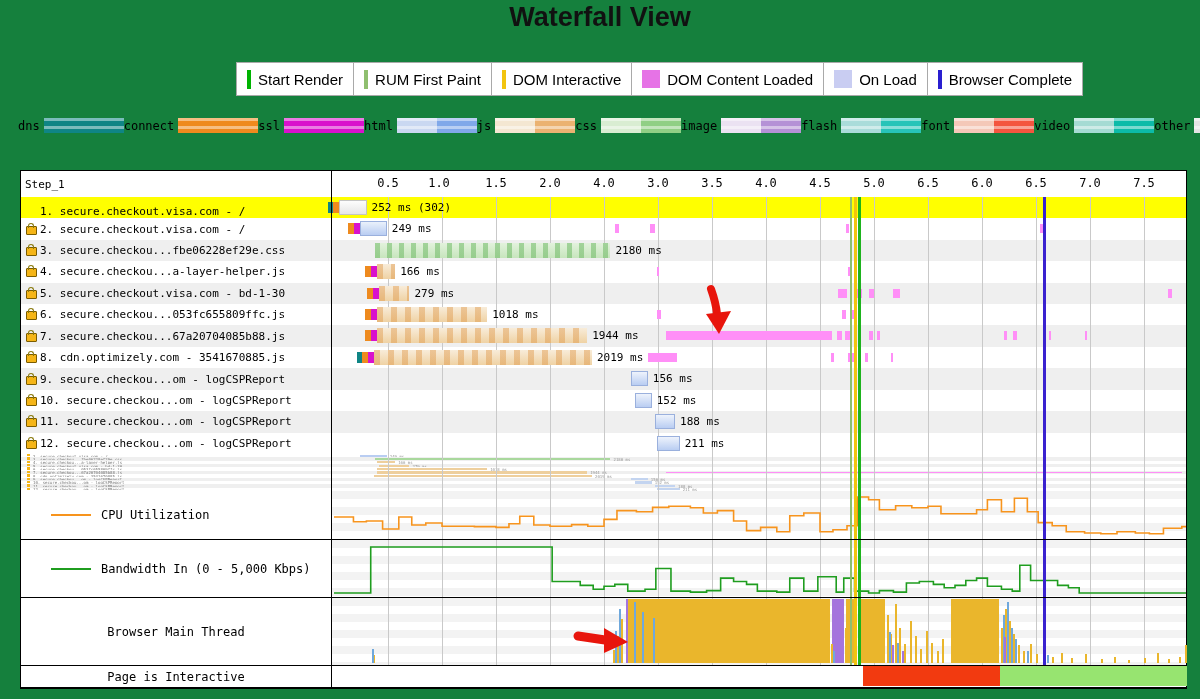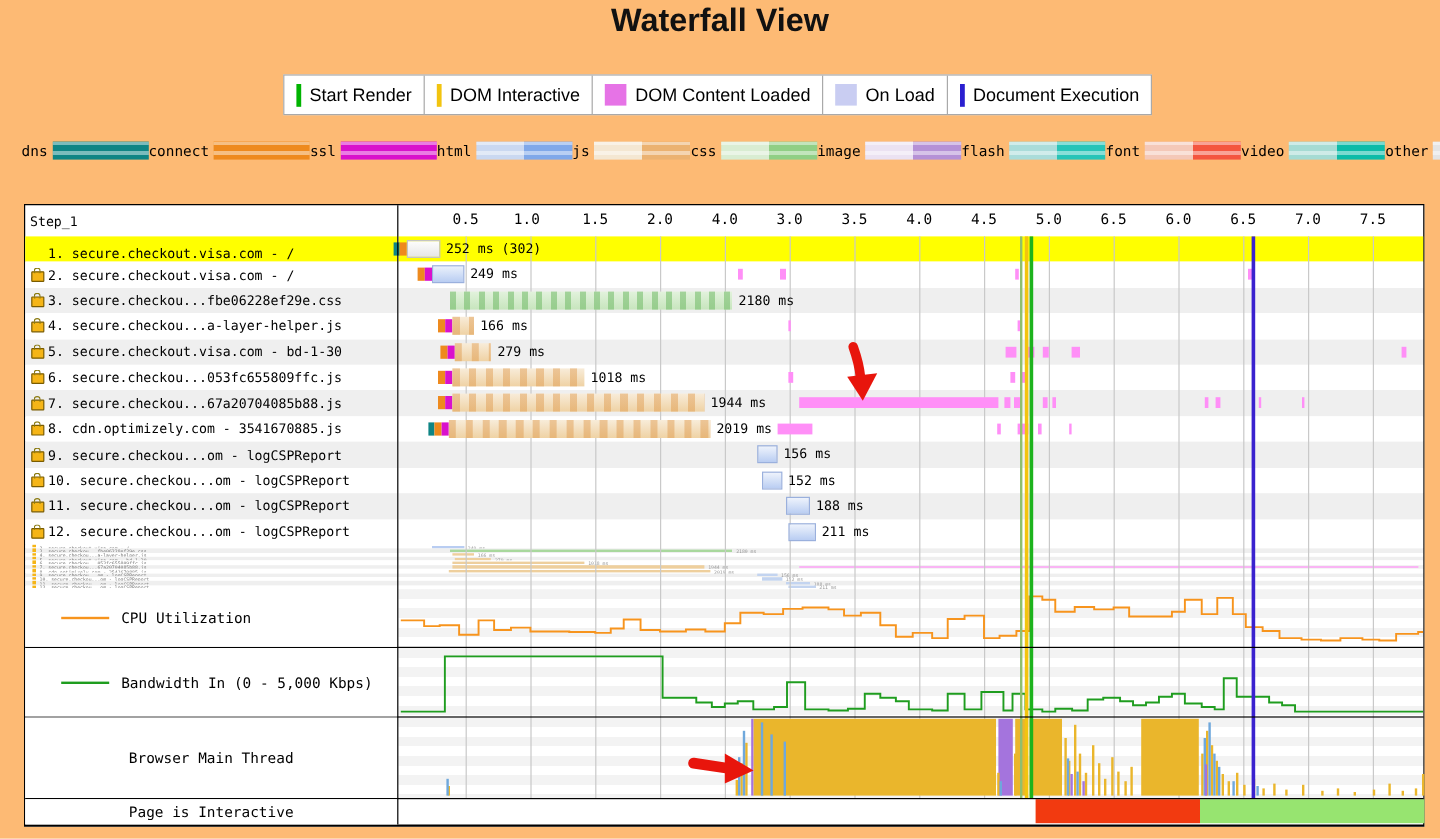--- a/index.html
+++ b/index.html
@@ -1,16 +1,16 @@
 <!DOCTYPE html>
 <html><head>
 <meta charset="utf-8">
 <style>
   html,body{margin:0;padding:0;background:#fff}
-  #app{position:relative;width:1200px;height:699px;background:#fdba74;overflow:hidden;
+  #app{position:relative;width:1200px;height:699px;background:#15803d;overflow:hidden;
        font-family:"DejaVu Sans Mono",monospace;color:#000}
   #page-title{position:absolute;left:0;right:0;top:2px;text-align:center;margin:0;
        font:bold 27px "Liberation Sans",sans-serif;color:#111}
   #event-legend{position:absolute;left:236px;top:62px;display:flex;border:1px solid #a9a9a9;background:#fff}
   .ev-cell{display:flex;align-items:center;gap:7px;padding:0 10px;height:32px;border-right:1px solid #a9a9a9;
        font:15px "Liberation Sans",sans-serif;white-space:nowrap}
   .ev-cell:last-child{border-right:none}
   .ev-bar{width:4px;height:19px}
   .ev-sq{width:18px;height:18px}
   #res-legend{position:absolute;left:18px;top:118px;width:1166px;display:flex}
@@ -46,34 +46,38 @@
 <body>
 
 <div id="app">
   <h1 id="page-title">Waterfall View</h1>
   <div id="event-legend">
       <div class="ev-cell">
         <span class="ev-bar" style="background: rgb(0, 179, 1);"></span>
         <span>Start Render</span>
       </div>
       <div class="ev-cell">
+        <span class="ev-bar" style="background: rgb(143, 191, 111);"></span>
+        <span>RUM First Paint</span>
+      </div>
+      <div class="ev-cell">
         <span class="ev-bar" style="background: rgb(242, 196, 15);"></span>
         <span>DOM Interactive</span>
       </div>
       <div class="ev-cell">
         <span class="ev-sq" style="background: rgb(230, 115, 230);"></span>
         <span>DOM Content Loaded</span>
       </div>
       <div class="ev-cell">
         <span class="ev-sq" style="background: rgb(201, 205, 242);"></span>
         <span>On Load</span>
       </div>
       <div class="ev-cell">
         <span class="ev-bar" style="background: rgb(42, 31, 208);"></span>
-        <span>Document Execution</span>
+        <span>Browser Complete</span>
       </div>
     </div>
   <div id="res-legend">
       <div class="res-item">
         <div class="res-label">dns</div>
         <div class="res-swatch" style="background: repeating-linear-gradient(rgba(255, 255, 255, 0.45) 0px, rgba(255, 255, 255, 0.45) 3px, rgba(255, 255, 255, 0) 3px, rgba(255, 255, 255, 0) 8px), linear-gradient(to right, rgb(15, 133, 133) 0px, rgb(15, 133, 133) 50%, rgb(15, 133, 133) 50%, rgb(15, 133, 133) 100%);"></div>
       </div>
       <div class="res-item">
         <div class="res-label">connect</div>
         <div class="res-swatch" style="background: repeating-linear-gradient(rgba(255, 255, 255, 0.45) 0px, rgba(255, 255, 255, 0.45) 3px, rgba(255, 255, 255, 0) 3px, rgba(255, 255, 255, 0) 8px), linear-gradient(to right, rgb(238, 138, 30) 0px, rgb(238, 138, 30) 50%, rgb(238, 138, 30) 50%, rgb(238, 138, 30) 100%);"></div>

